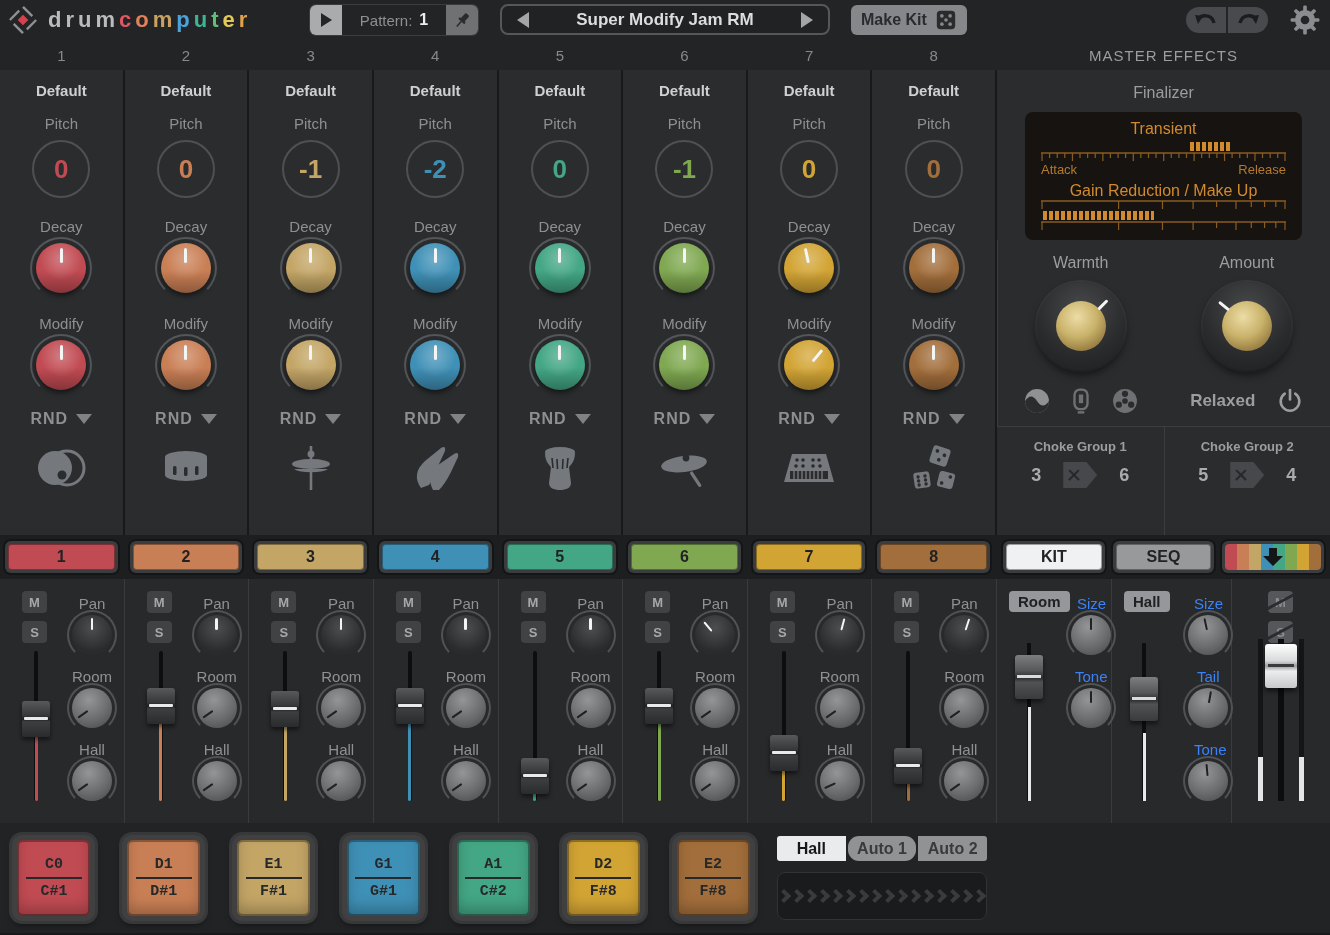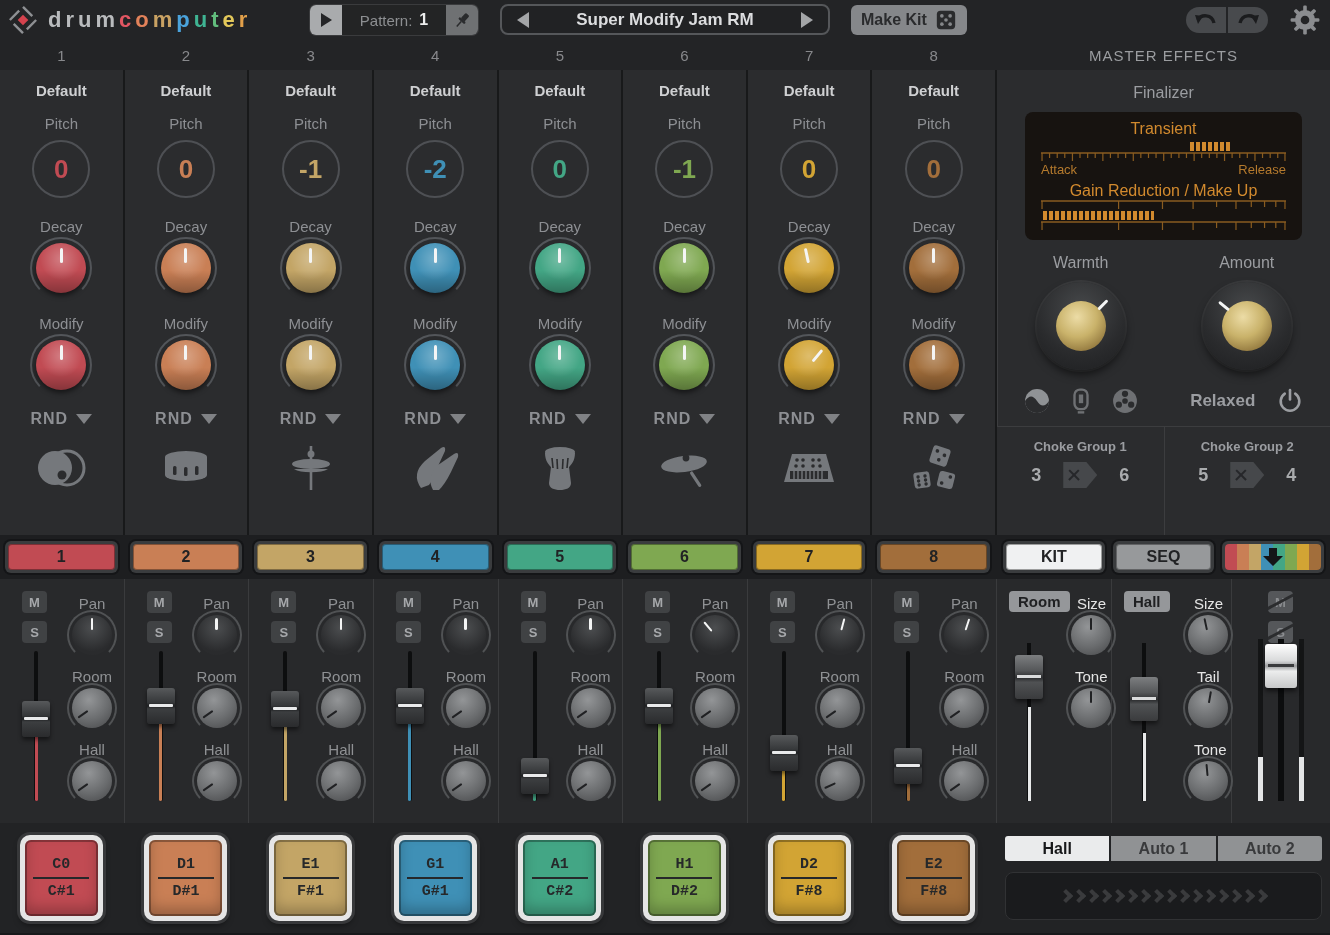--- a/index.html
+++ b/index.html
@@ -146,21 +146,21 @@
     background:linear-gradient(180deg,#57595b 0%,#36383a 40%,#1e1f21 50%,#3c3e40 58%,#2a2b2d 100%);
     box-shadow:0 3px 4px rgba(0,0,0,.5); }
   .fader .handle::after { content:''; position:absolute; left:2px; right:2px; top:16px; height:3px; background:#e9eaeb; border-radius:1px; }
 
   
   .rmix { position:relative; display:grid; grid-template-columns:115px 120px 98px; }
   .rmix-col { position:relative; border-right:1px solid #3a3b3d; }
   .rmix-col:last-child { border-right:none; }
   .toggle-label { position:absolute; left:12px; top:12px; background:#95979a; color:#1f2022; font-size:15px;
     font-weight:bold; padding:2px 9px; border-radius:4px; }
-  .rmix .sm-label { position:absolute; color:#e5e5e5; font-size:15px; }
+  .rmix .sm-label { position:absolute; color:#3b82f6; font-size:15px; }
   .wfader { position:absolute; left:16px; top:64px; width:32px; height:158px; }
   .wfader .track { position:absolute; left:14px; top:0; width:4px; height:100%; background:#0d0e0f; }
   .wfader .wtrack { position:absolute; left:14.5px; bottom:0; width:3px; background:#e8e9ea; }
   .wfader .handle { position:absolute; left:2px; width:28px; height:44px; border-radius:3px;
     background:linear-gradient(180deg,#7c7e80 0%,#56585a 35%,#2c2d2f 52%,#505254 62%,#3a3b3d 100%);
     box-shadow:0 3px 4px rgba(0,0,0,.5); }
   .wfader .handle::after { content:''; position:absolute; left:2px; right:2px; top:20px; height:3px; background:#dadbdc; }
   .master-strip .ms-btn { left:36px; background:#55575a; color:#8b8d90; overflow:hidden; }
   .ms-btn.slashed::after { content:''; position:absolute; left:-4px; top:9px; width:34px; height:2.5px;
     background:#2b2c2e; transform:rotate(-28deg); }
@@ -170,30 +170,30 @@
   .mfader .meter.l { left:2px; } .mfader .meter.r { right:2px; }
   .mfader .meter::after { content:''; position:absolute; left:0; right:0; bottom:0; height:44px; background:#e4e5e6; }
   .mfader .handle { position:absolute; left:9px; width:32px; height:44px; border-radius:3px;
     background:linear-gradient(180deg,#ffffff 0%,#d9dadb 38%,#9b9c9e 50%,#eceded 62%,#c7c8c9 100%);
     box-shadow:0 3px 5px rgba(0,0,0,.6); }
   .mfader .handle::after { content:''; position:absolute; left:3px; right:3px; top:20px; height:3px; background:#3a3b3d; }
 
   
   .padsrow { height:110px; background:#222325; align-items:center; }
   .pad-wrap { display:flex; justify-content:center; }
-  .pad { width:83px; height:86px; border-radius:10px; background:#e5e5e5; padding:5px;
+  .pad { width:83px; height:86px; border-radius:10px; background:#404040; padding:5px;
     box-shadow:0 0 0 3px #37383a, 0 4px 6px rgba(0,0,0,.5); }
   .pad-face { height:100%; border-radius:6px; display:flex; flex-direction:column; align-items:center; justify-content:center;
     gap:4px; box-shadow:inset 0 0 0 2px rgba(0,0,0,.3), inset 0 -8px 14px rgba(0,0,0,.25); }
   .pad-note { color:#26282a; font-size:15px; font-weight:bold; font-family:"Liberation Mono", monospace; }
   .pad-div { width:56px; height:2px; background:#26282a; }
   .bottom-right { padding:0 8px; }
   .remix-row { display:flex; gap:2px; }
   .remix-btn { flex:1; height:25px; display:flex; align-items:center; justify-content:center;
-    font-size:16px; font-weight:bold; }
+    font-size:16px; font-weight:bold;border-radius:11px; }
   .remix-btn.active { background:#eaebec; color:#17181a; border-radius:3px 0 0 3px; }
   .remix-btn.idle { background:#909294; color:#393a3c; }
   .remix-btn:last-child { border-radius:0 3px 3px 0; }
   .chev-box { margin-top:11px; height:48px; background:#1a1b1d; border:1px solid #313234; border-radius:8px;
     display:flex; align-items:center; justify-content:center; }
   .chev { width:10px; height:10px; border-top:4px solid #3a3b3d; border-right:4px solid #3a3b3d;
     transform:rotate(45deg); margin:0 1.5px; flex:none; }
 </style>
 </head>
 <body>
@@ -1129,29 +1129,20 @@
         <div class="pad">
           <div class="pad-face" style="background-color: rgb(67, 166, 133);">
             <span class="pad-note">A1</span>
             <span class="pad-div"></span>
             <span class="pad-note">C#2</span>
           </div>
         </div>
       </div>
     <div class="pad-wrap">
         <div class="pad">
-          <div class="pad-face" style="background-color: rgb(127, 168, 81);">
-            <span class="pad-note">H1</span>
-            <span class="pad-div"></span>
-            <span class="pad-note">D#2</span>
-          </div>
-        </div>
-      </div>
-    <div class="pad-wrap">
-        <div class="pad">
           <div class="pad-face" style="background-color: rgb(210, 164, 52);">
             <span class="pad-note">D2</span>
             <span class="pad-div"></span>
             <span class="pad-note">F#8</span>
           </div>
         </div>
       </div>
     <div class="pad-wrap">
         <div class="pad">
           <div class="pad-face" style="background-color: rgb(162, 110, 59);">

